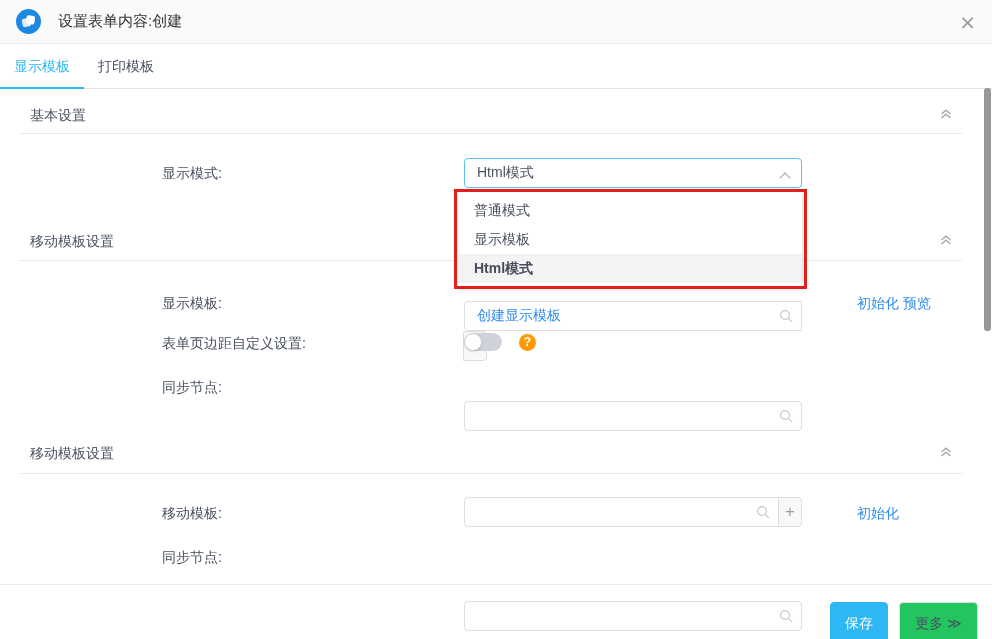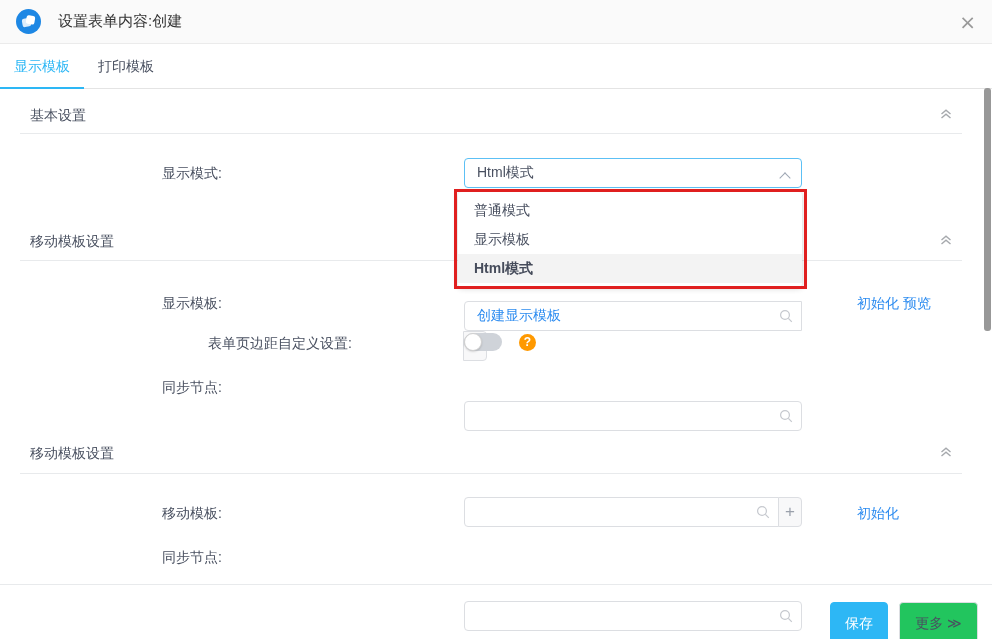--- a/index.html
+++ b/index.html
@@ -184,21 +184,21 @@
           <circle cx="6" cy="6" r="4.4" fill="none" stroke="#c5c8ce" stroke-width="1.2"></circle>
           <line x1="9.4" y1="9.4" x2="12.8" y2="12.8" stroke="#c5c8ce" stroke-width="1.2"></line>
         </svg>
       </span>
     </span>
     <span class="addon">+</span>
   </div>
   <span class="link" style="left:810px; top:206px;">初始化</span>
   <span class="link" style="left:856px; top:206px;">预览</span>
 
-  <div class="form-label" style="top:246px;margin-left:46px;">表单页边距自定义设置:</div>
+  <div class="form-label" style="top:246px;">表单页边距自定义设置:</div>
   <div class="toggle" style="left:464px; top:244px;">
     <span class="knob"></span>
   </div>
   <span class="help-icon" style="left:519px; top:245px;">?</span>
 
   <div class="form-label" style="top:290px;">同步节点:</div>
   <div class="ctrl plain-input-wrap" style="top:282px;">
     <input class="text-input" style="">
     <span class="search-icon">
       <svg width="14" height="14" viewBox="0 0 14 14">

